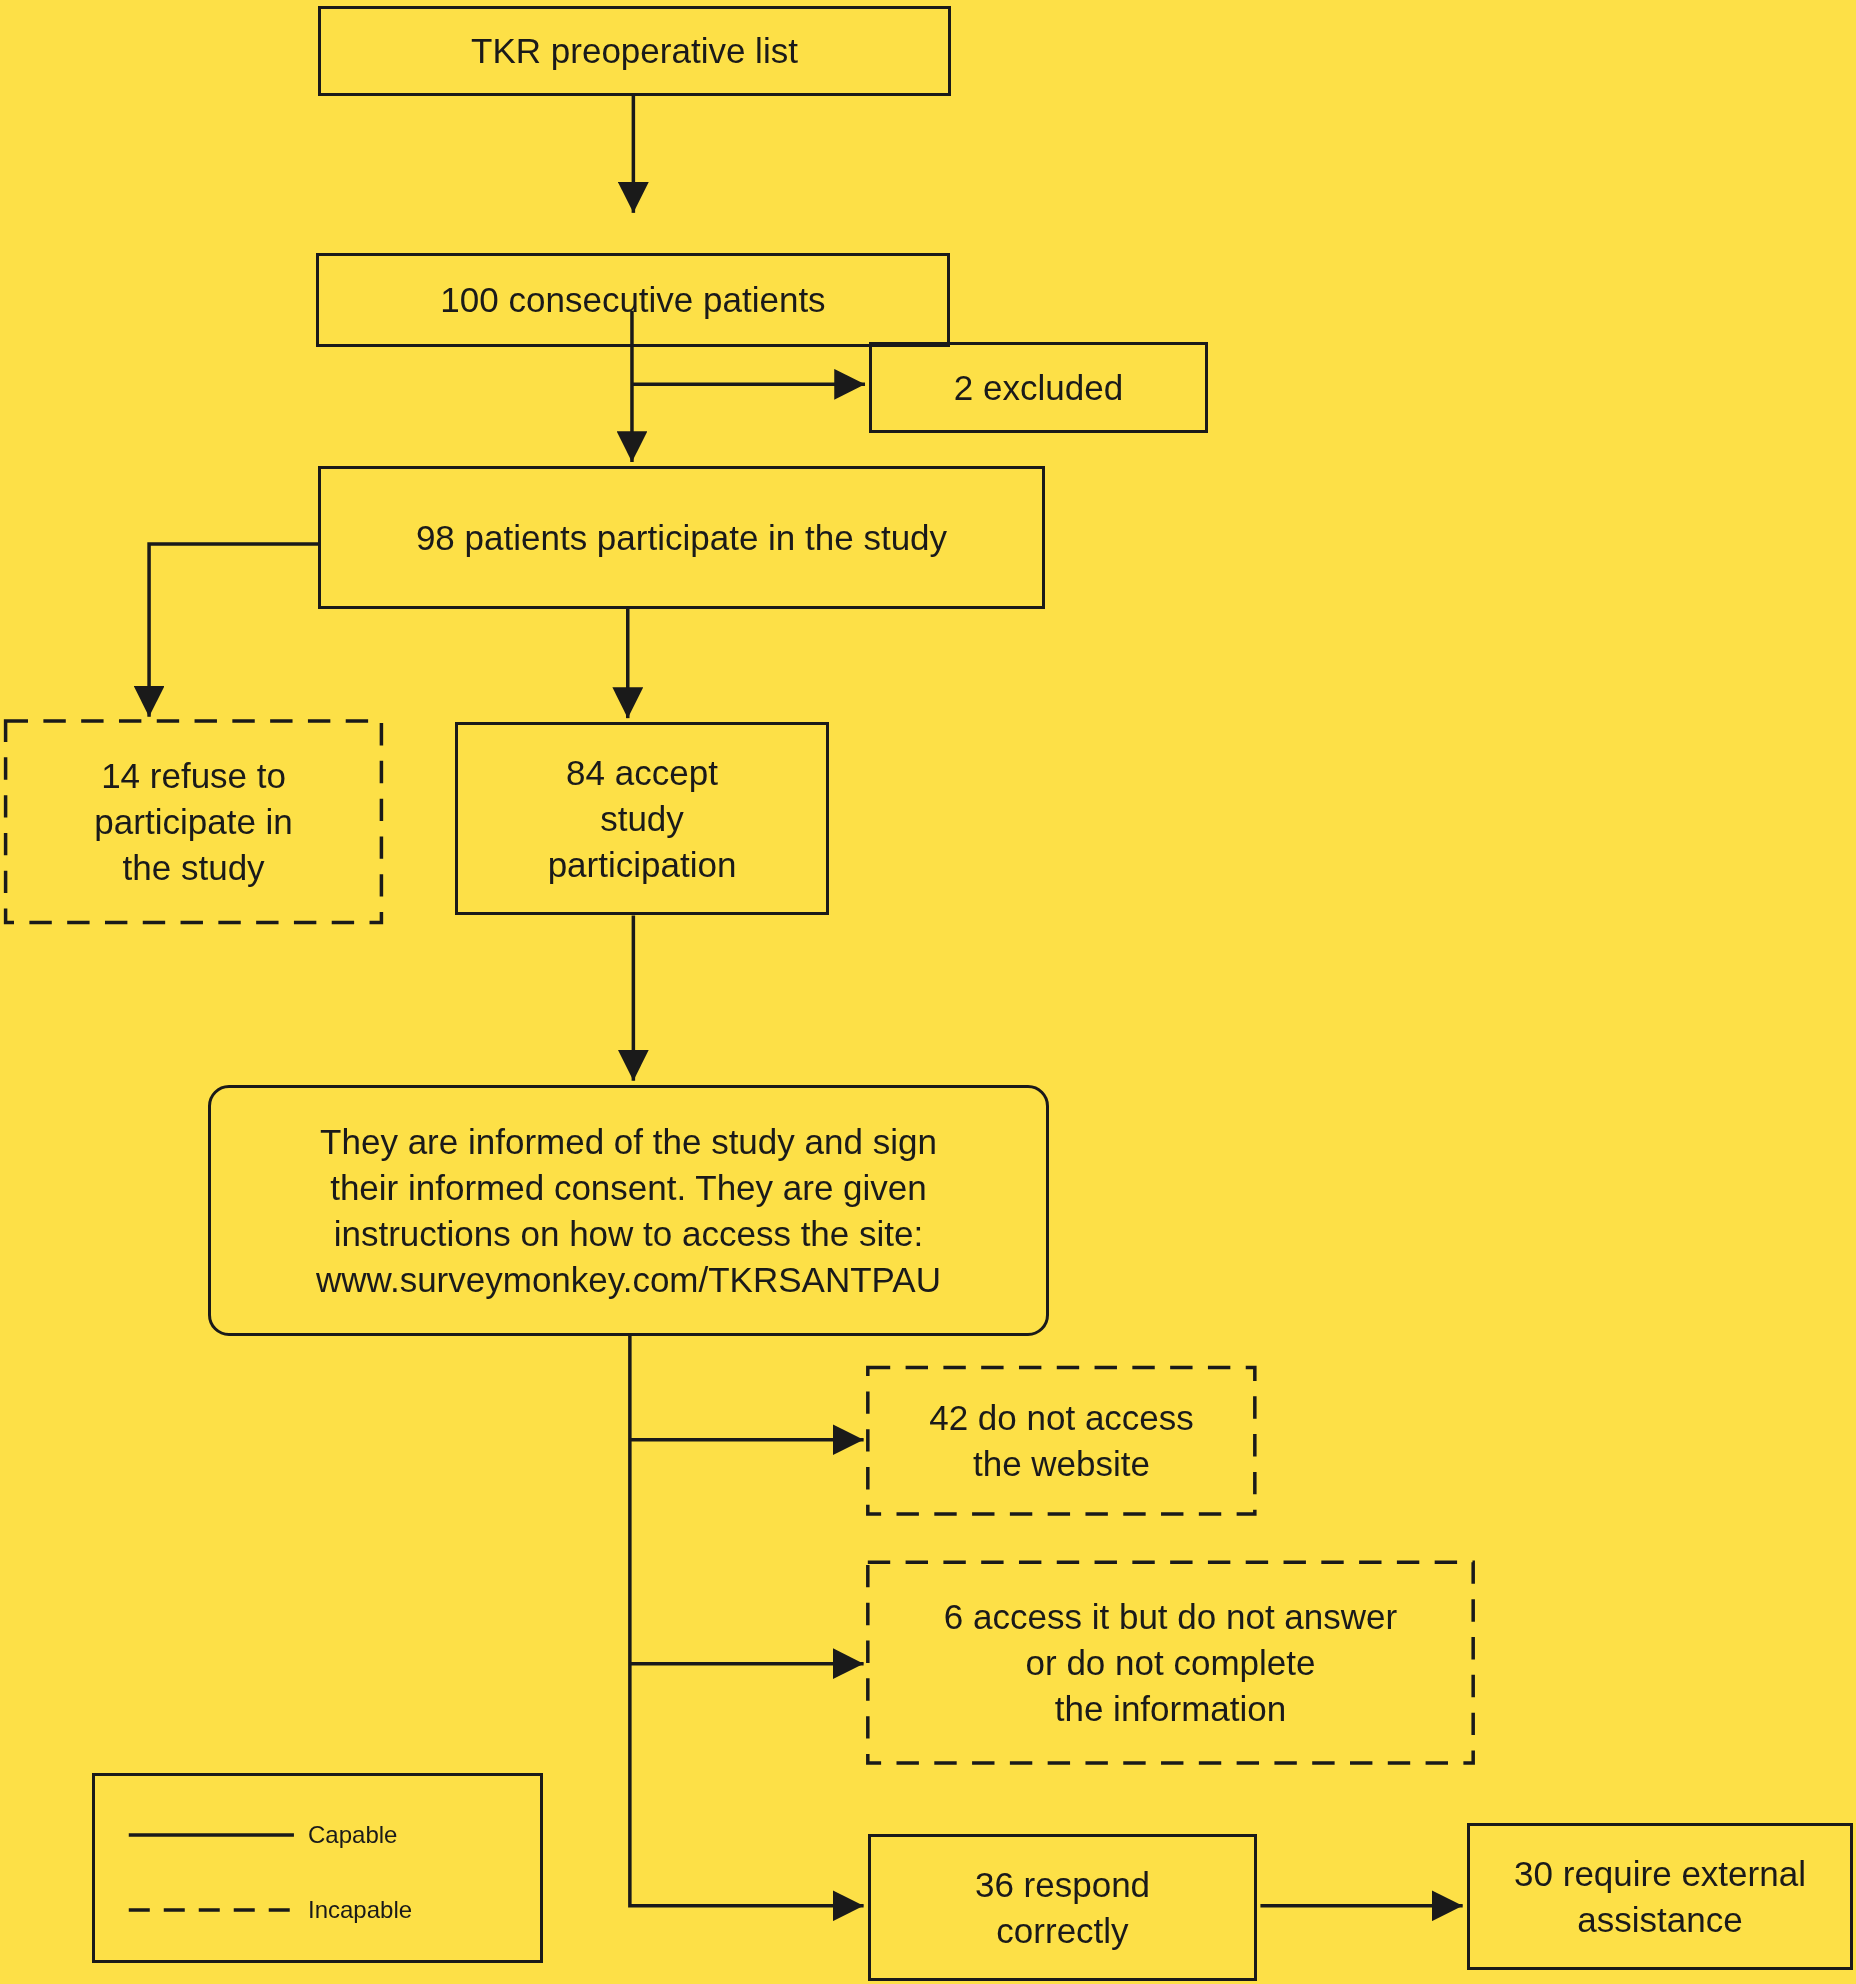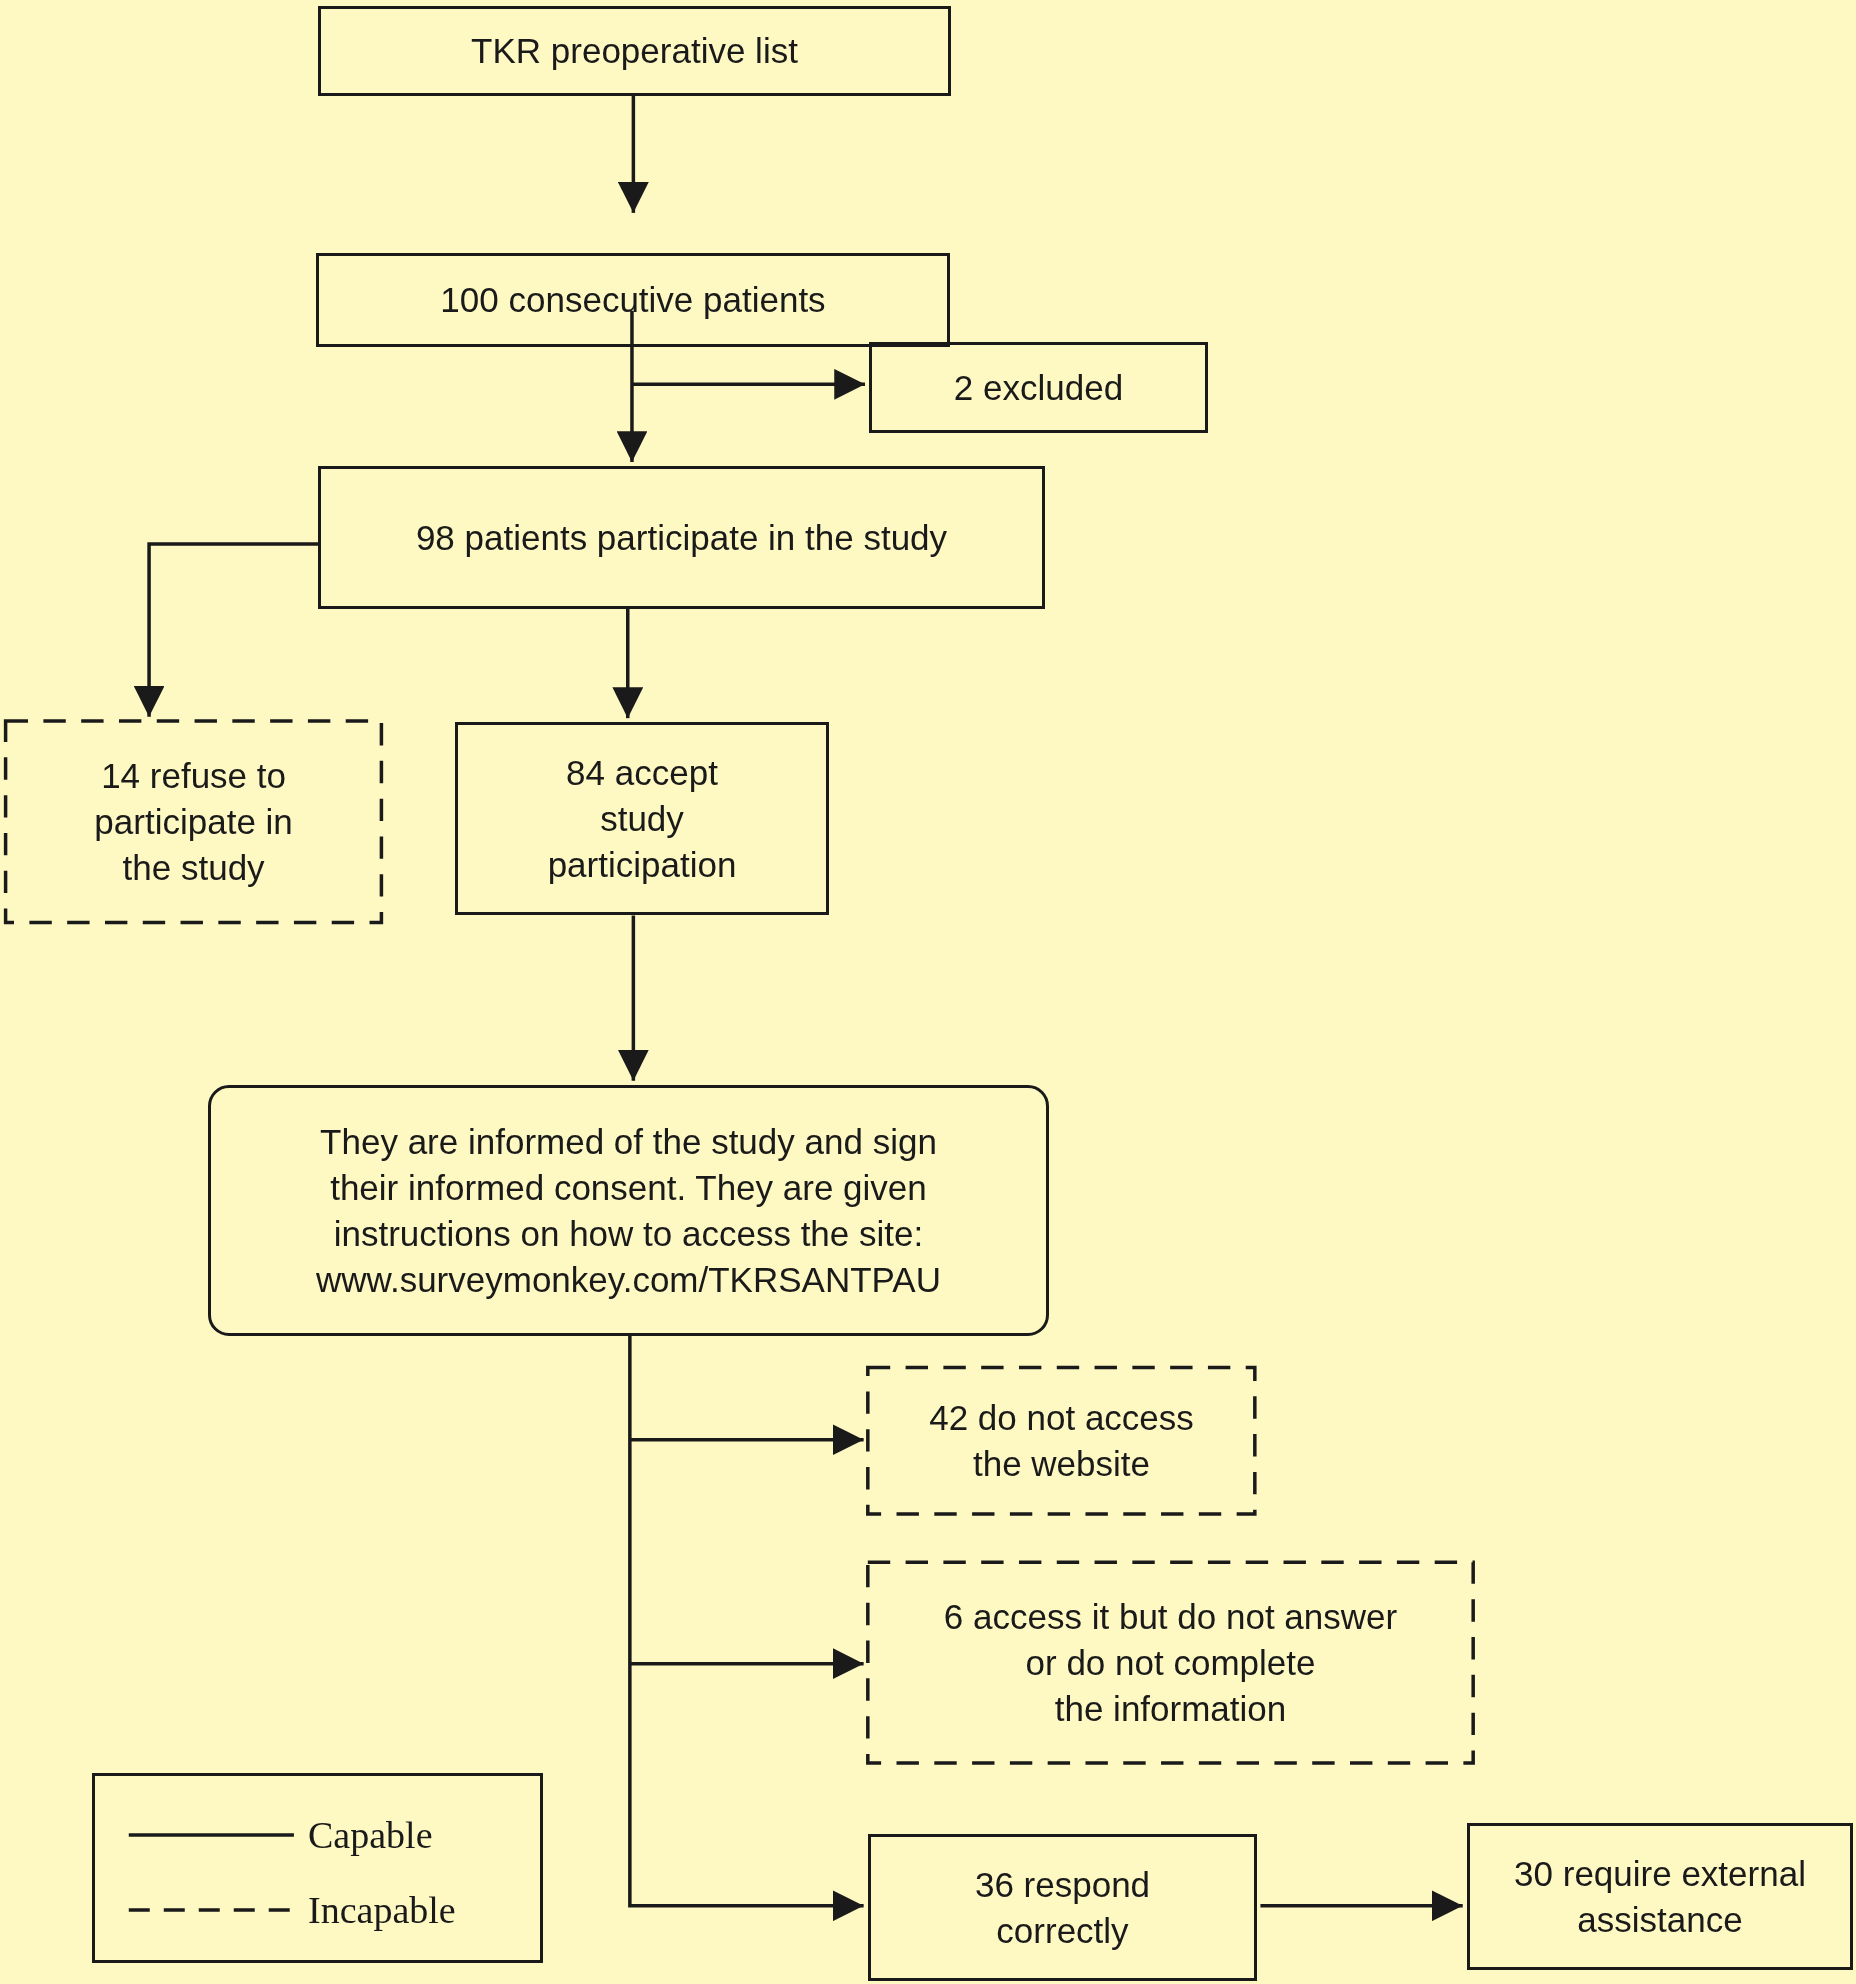--- a/index.html
+++ b/index.html
@@ -4,21 +4,21 @@
 <style>
   html, body {
     margin: 0;
     padding: 0;
     background: #ffffff;
   }
   .canvas {
     position: relative;
     width: 1856px;
     height: 1985px;
-    background: #fef9c3;
+    background: #fde047;
     font-family: "Liberation Sans", sans-serif;
     color: #1a1a1a;
     overflow: hidden;
   }
   .connectors {
     position: absolute;
     left: 0;
     top: 0;
     width: 1856px;
     height: 1985px;
@@ -37,24 +37,23 @@
   .node.solid { border: 3.5px solid #1a1a1a; }
   .node.dashed { border: none; } 
   .node span { white-space: pre-line; display: block; }
   .legend-box {
     position: absolute;
     box-sizing: border-box;
     border: 3.5px solid #1a1a1a;
   }
   .legend-label {
     position: absolute;
-    font-size: 38px;
+    font-size: 24px;
     line-height: 46px;
     white-space: nowrap;
-    font-family: Liberation Serif, serif;
   }
 </style>
 </head>
 <body>
 
 <div class="canvas">
 
   <svg class="connectors" viewBox="0 0 2652 2836" xmlns="http://www.w3.org/2000/svg">
     <defs>
       <marker id="ah" markerUnits="userSpaceOnUse" markerWidth="46" markerHeight="44" refX="44" refY="22" orient="auto">

